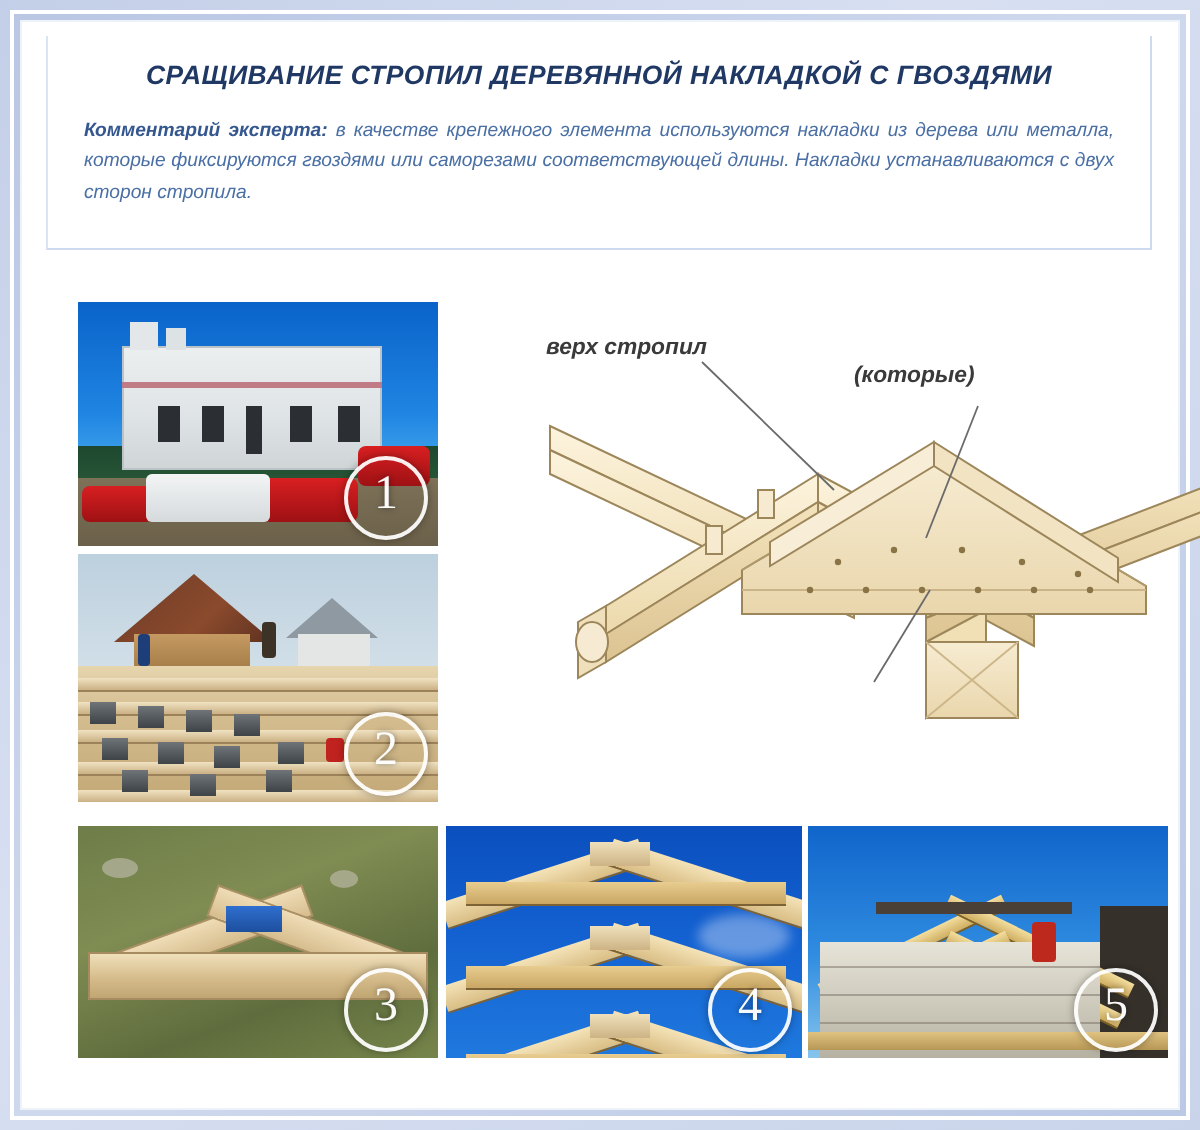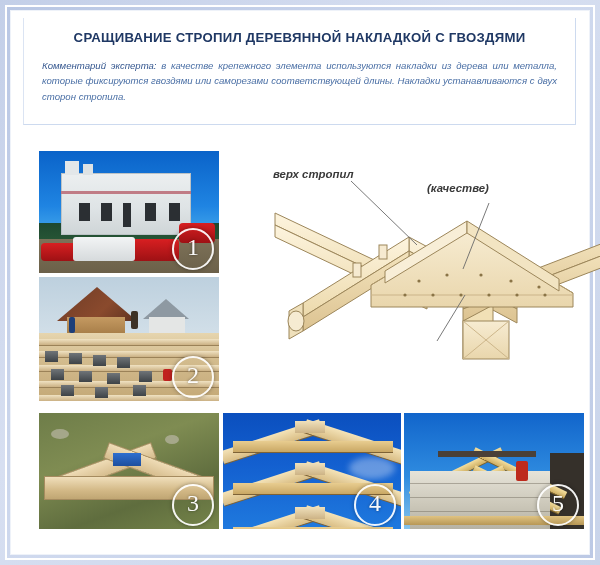--- a/index.html
+++ b/index.html
@@ -39,30 +39,31 @@
     border-left:1px solid #dbe4f3;
   }
   .page-title{
     margin:0;padding:12px 10px 0 10px;
     text-align:center;
     font-size:13.2px;
     font-weight:bold;
     letter-spacing:.25px;
     color:#1f3864;
     line-height:1.2;
+    font-style:italic;
   }
   .expert-note{
     margin:0;padding:12px 18px 0 18px;
     font-size:9.6px;
     font-style:italic;
     line-height:1.62;
     color:#4a6fa5;
     text-align:justify;
   }
-  .expert-note .lead{font-weight:normal;color:#35578f;margin-top:24px;}
+  .expert-note .lead{font-weight:bold;color:#35578f;margin-top:24px;}
 
   
   .content{
     position:absolute;left:0;top:124px;width:100%;height:430px;
   }
 
   
   .photo{
     position:absolute;
     overflow:hidden;
@@ -377,21 +378,21 @@
           <g stroke="#6a6a6a" stroke-width="0.9" fill="none">
             <line x1="84" y1="36" x2="150" y2="100"></line>
             <line x1="222" y1="58" x2="196" y2="124"></line>
             <line x1="170" y1="196" x2="198" y2="150"></line>
           </g>
         </svg>
 
         <div class="dlabel" id="label-top">верх стропил</div>
 
         <div class="dlabel" id="label-plates">
-          <div>(качестве)</div>
+          <div>(которые)</div>
         </div>
 
       </div>
 
     </div>
   </div>
  </div>
 </div>
 
 </body></html>

